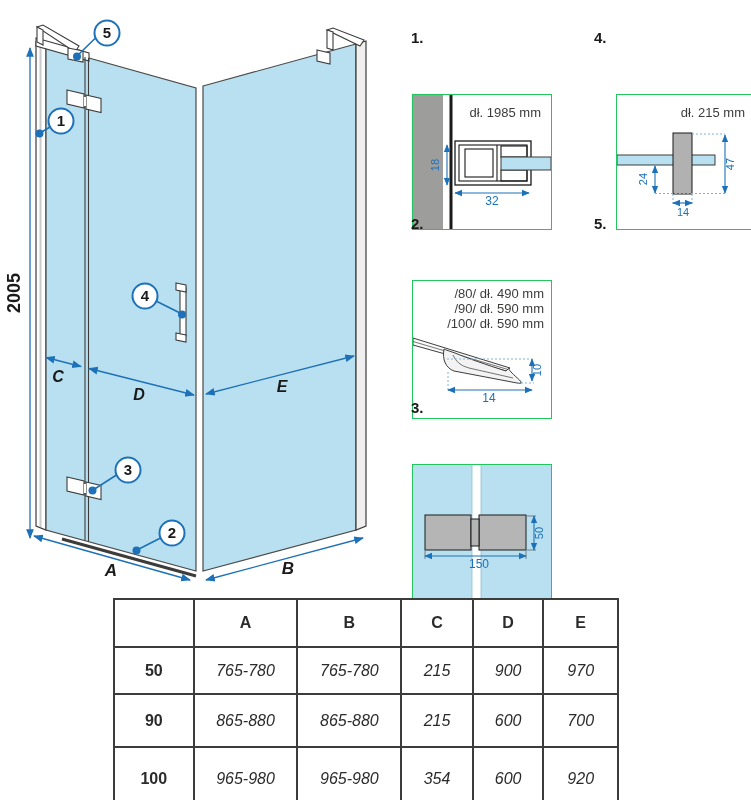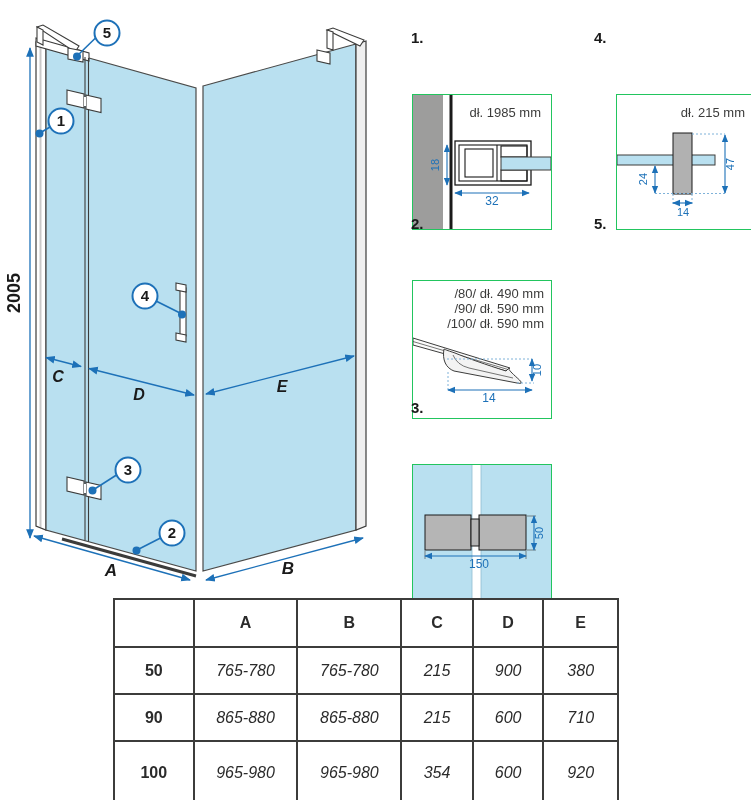--- a/index.html
+++ b/index.html
@@ -261,29 +261,29 @@
       <th>C</th>
       <th>D</th>
       <th>E</th>
     </tr>
     <tr style="height:47px">
       <th>50</th>
       <td>765-780</td>
       <td>765-780</td>
       <td>215</td>
       <td>900</td>
-      <td>380</td>
-    </tr>
-    <tr style="height:47px">
+      <td>970</td>
+    </tr>
+    <tr style="height:53px">
       <th>90</th>
       <td>865-880</td>
       <td>865-880</td>
       <td>215</td>
       <td>600</td>
-      <td>710</td>
+      <td>700</td>
     </tr>
     <tr style="height:64px">
       <th>100</th>
       <td>965-980</td>
       <td>965-980</td>
       <td>354</td>
       <td>600</td>
       <td>920</td>
     </tr>
   </tbody>

